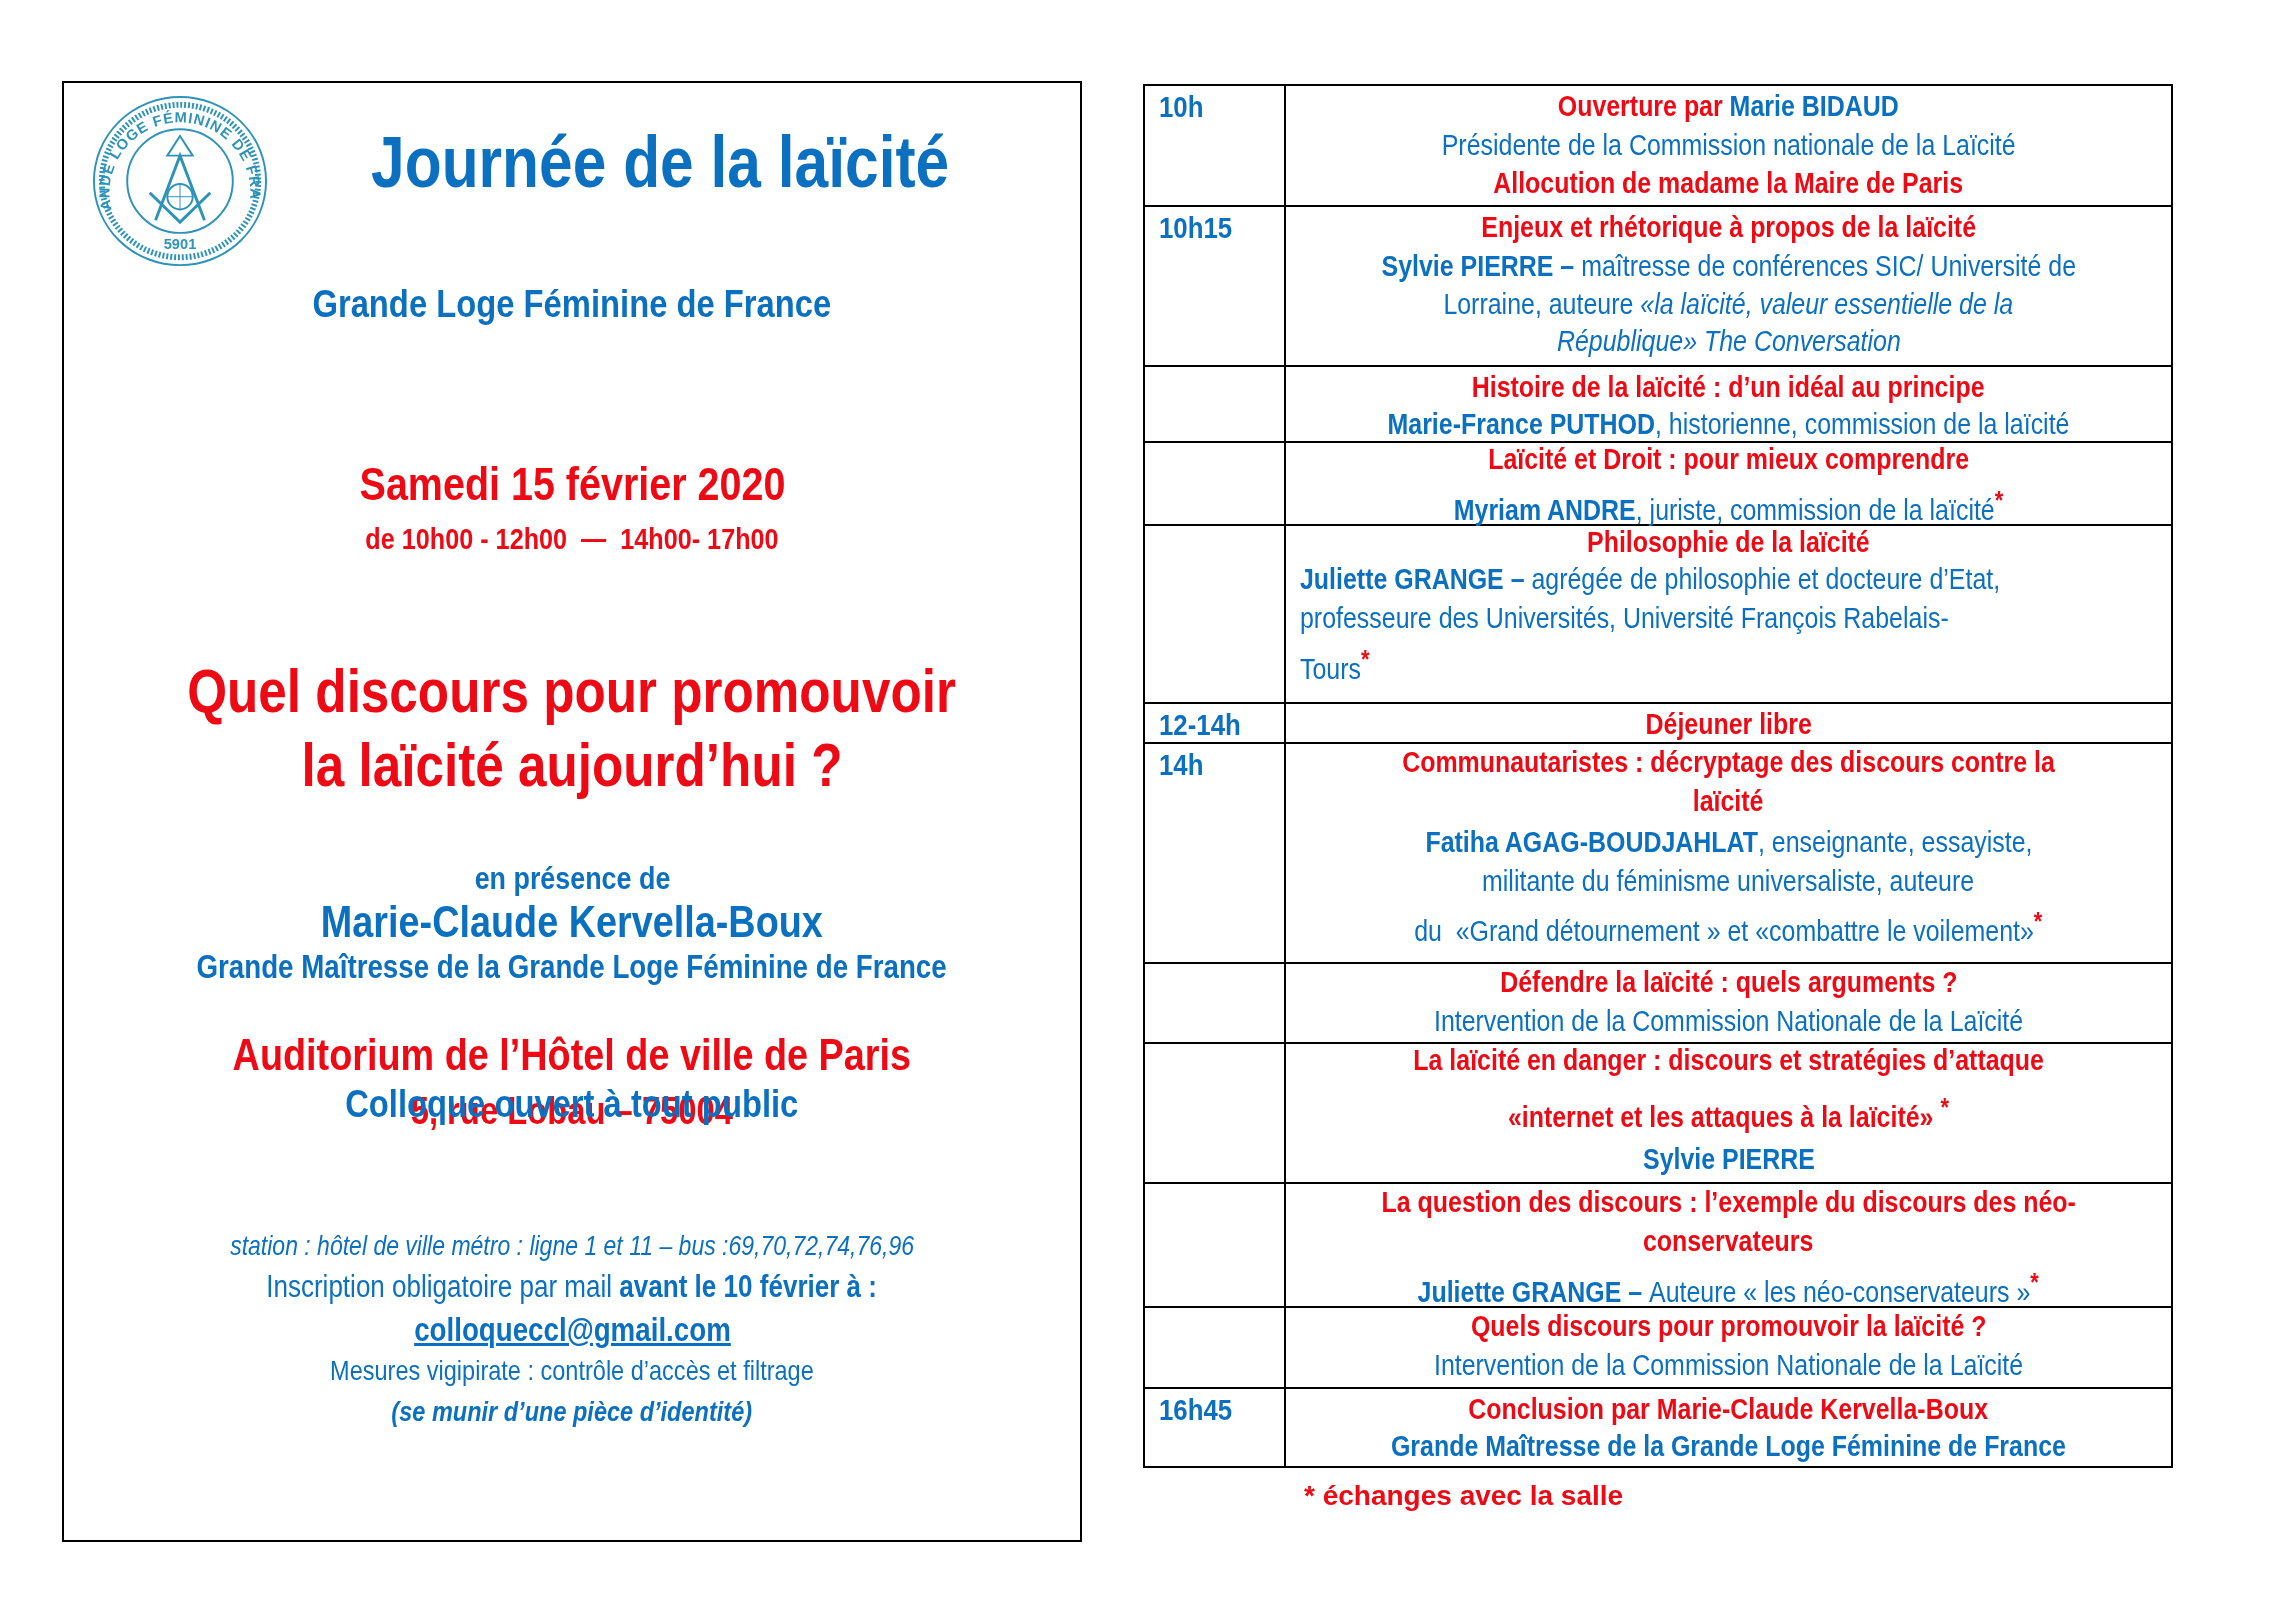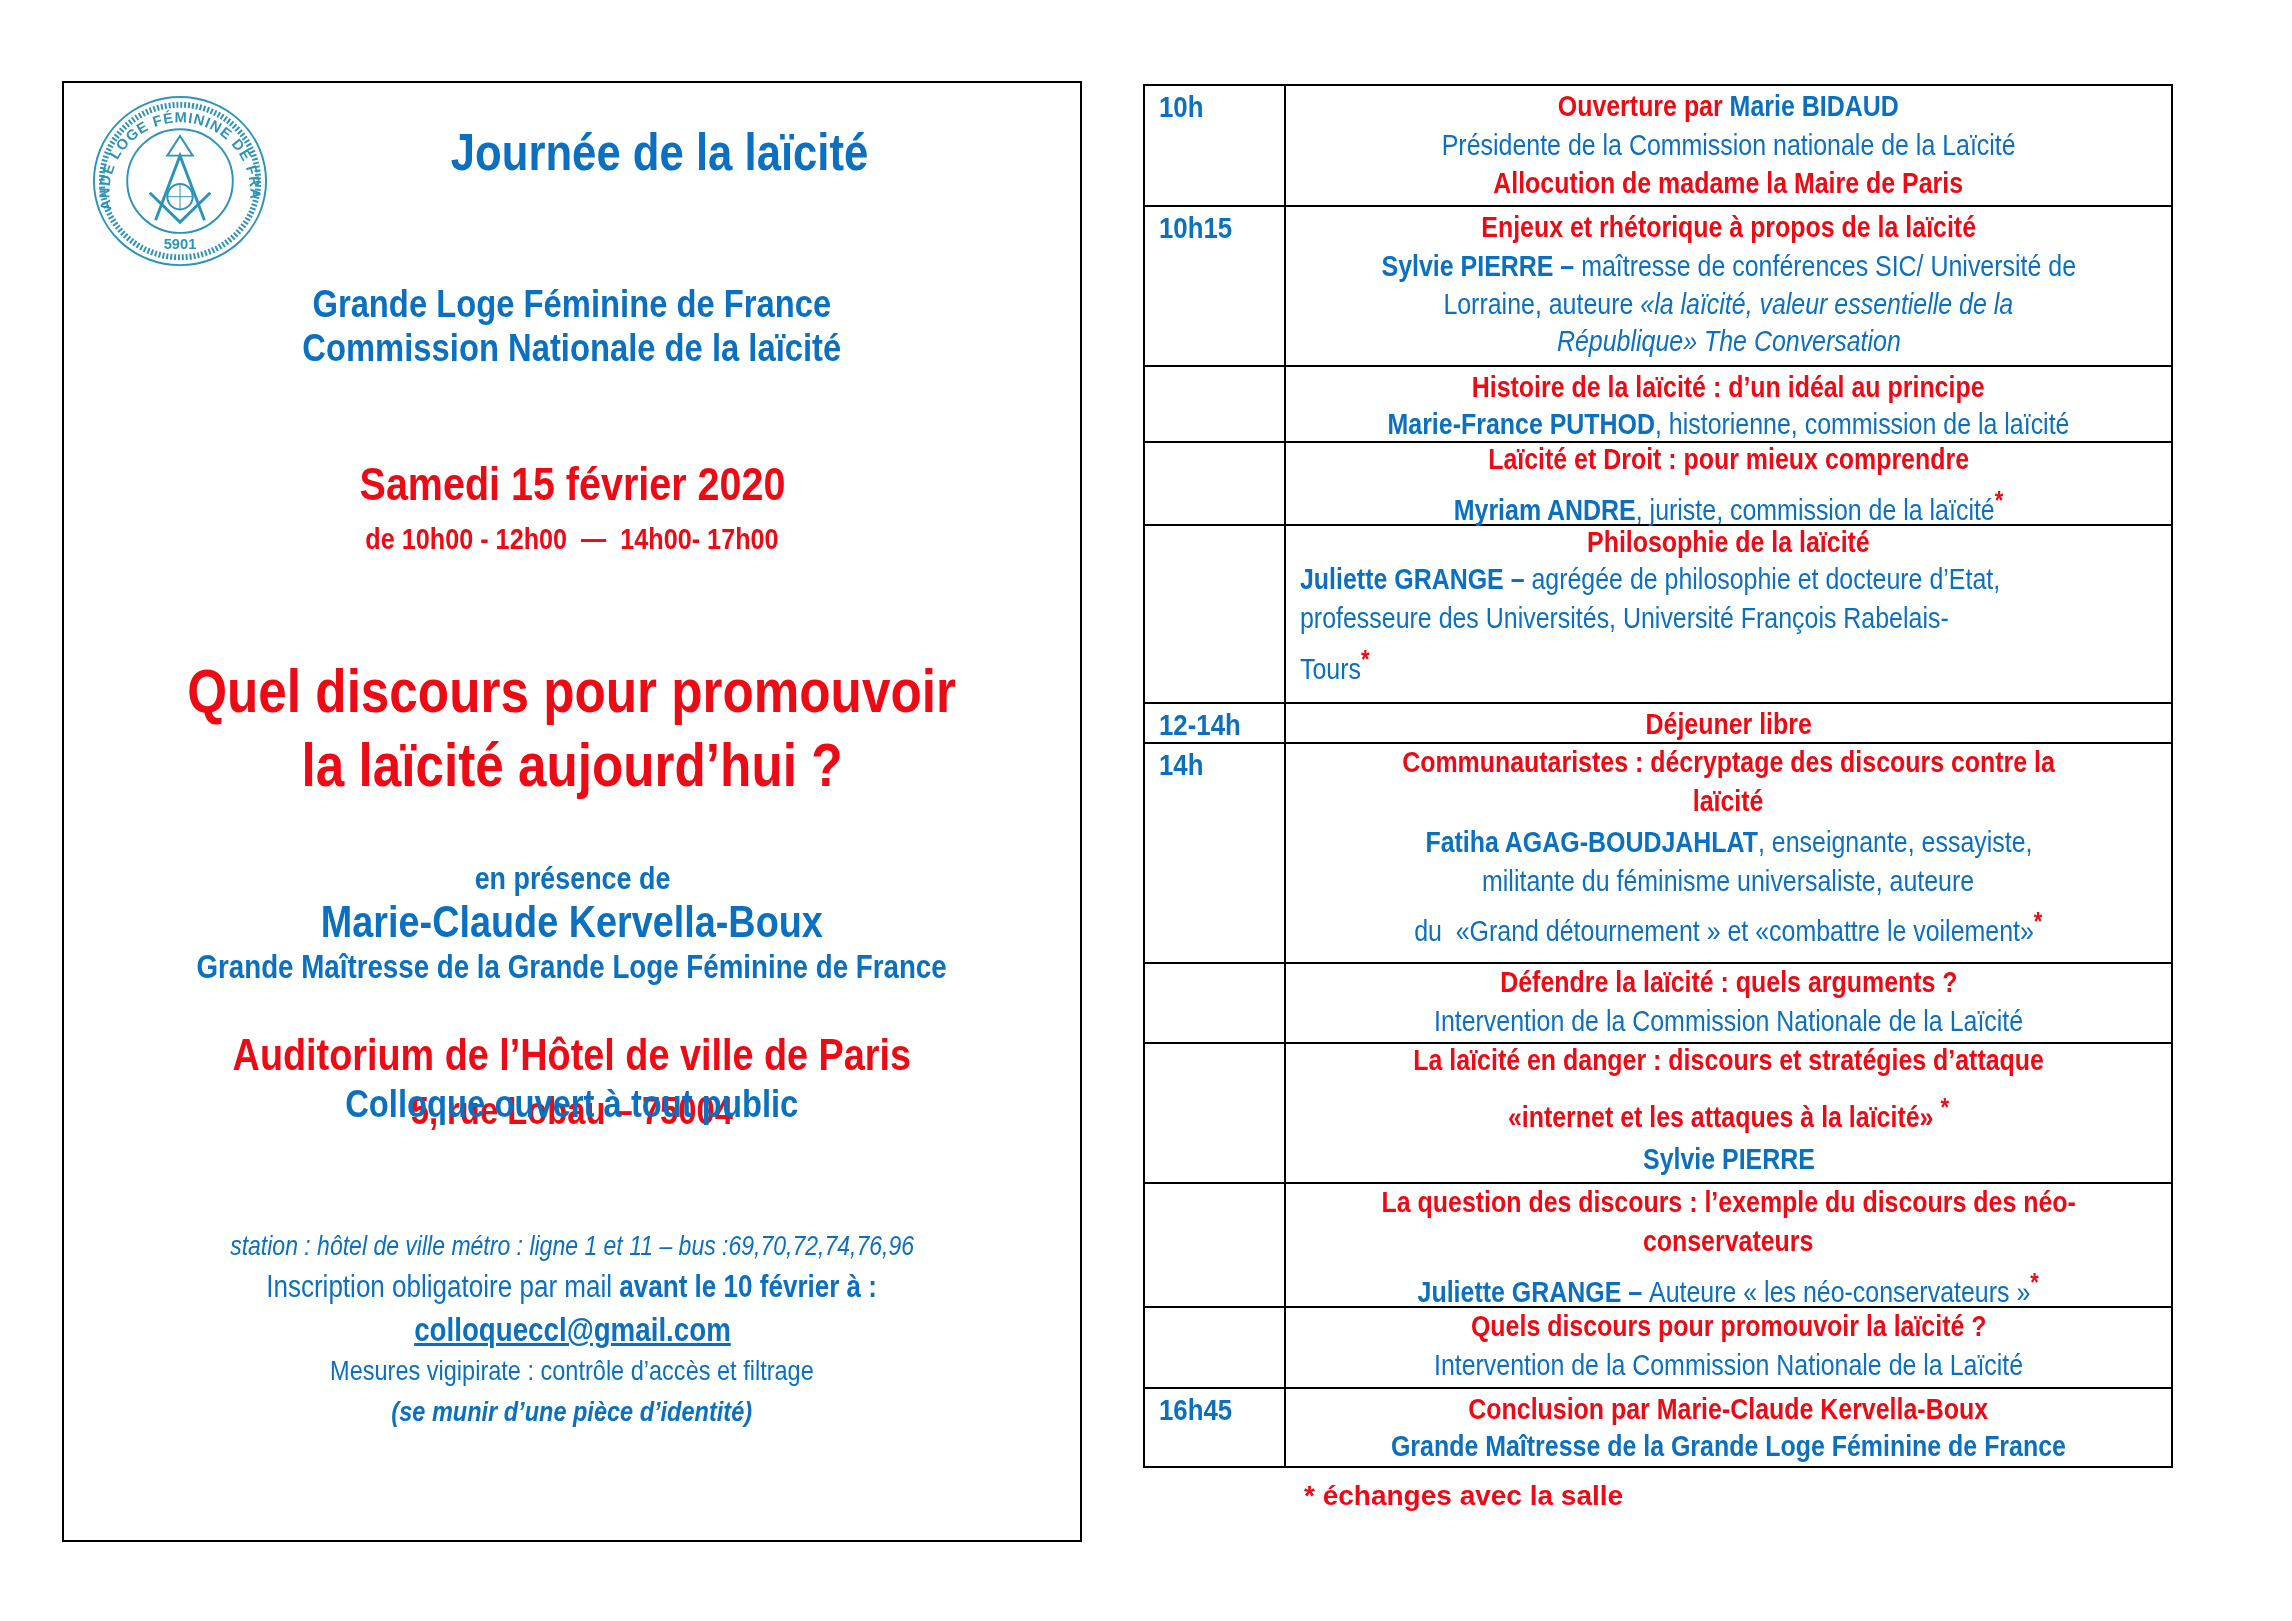--- a/index.html
+++ b/index.html
@@ -51,29 +51,26 @@
     </text>
     <polygon points="91,42 78,62 104,62" fill="none" stroke="#2E93B8" stroke-width="2"></polygon>
     <path d="M 66 128 L 91 62 L 116 128" fill="none" stroke="#2E93B8" stroke-width="3"></path>
     <path d="M 60 100 L 91 130 L 122 100" fill="none" stroke="#2E93B8" stroke-width="3"></path>
     <circle cx="91" cy="104" r="13" fill="none" stroke="#2E93B8" stroke-width="2"></circle>
     <line x1="78" y1="104" x2="104" y2="104" stroke="#2E93B8" stroke-width="1"></line>
     <line x1="91" y1="91" x2="91" y2="117" stroke="#2E93B8" stroke-width="1"></line>
     <text x="91" y="158" text-anchor="middle" font-family="Liberation Sans, sans-serif" font-size="15" font-weight="bold" fill="#2E93B8">5901</text>
   </svg>
 
-  <div class="line blue b" style="top:43px; left:88px; font-size:52px;">
+  <div class="line blue b" style="top:43px; left:88px; font-size:72px;">
     <span class="cond">Journée de la laïcité</span>
   </div>
 
   <div class="line blue b" style="top:201px; font-size:39px;">
     <span class="cond">Grande Loge Féminine de France</span>
-  </div>
-  <div class="line blue b" style="top:245px; font-size:39px;">
-    <span class="cond">Commission Nationale de la laïcité</span>
   </div>
 
   <div class="line red b" style="top:377px; font-size:47px;">
     <span class="cond">Samedi 15 février 2020</span>
   </div>
   <div class="line red b" style="top:441px; font-size:30px;">
     <span class="cond" style="white-space:pre;">de 10h00 - 12h00  —  14h00- 17h00</span>
   </div>
 
   <div class="line red b" style="top:578px; font-size:61px;">

